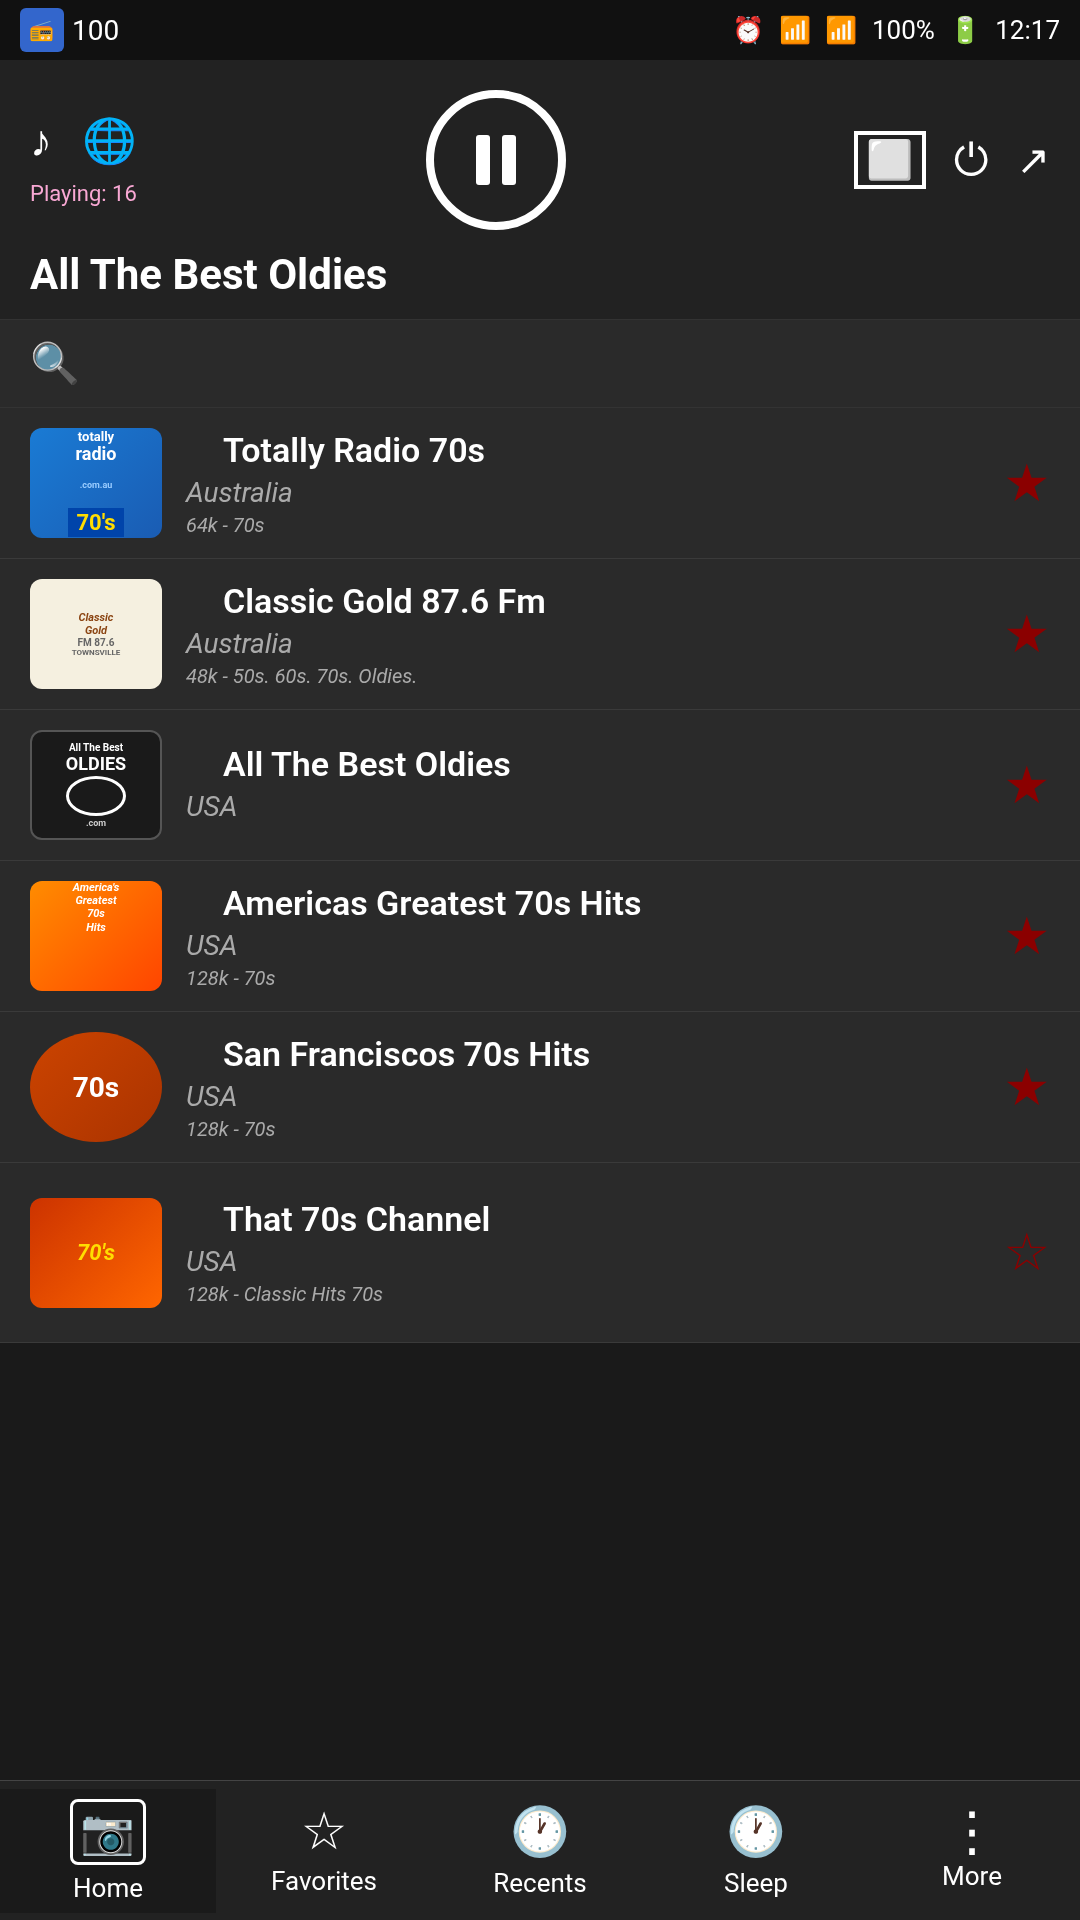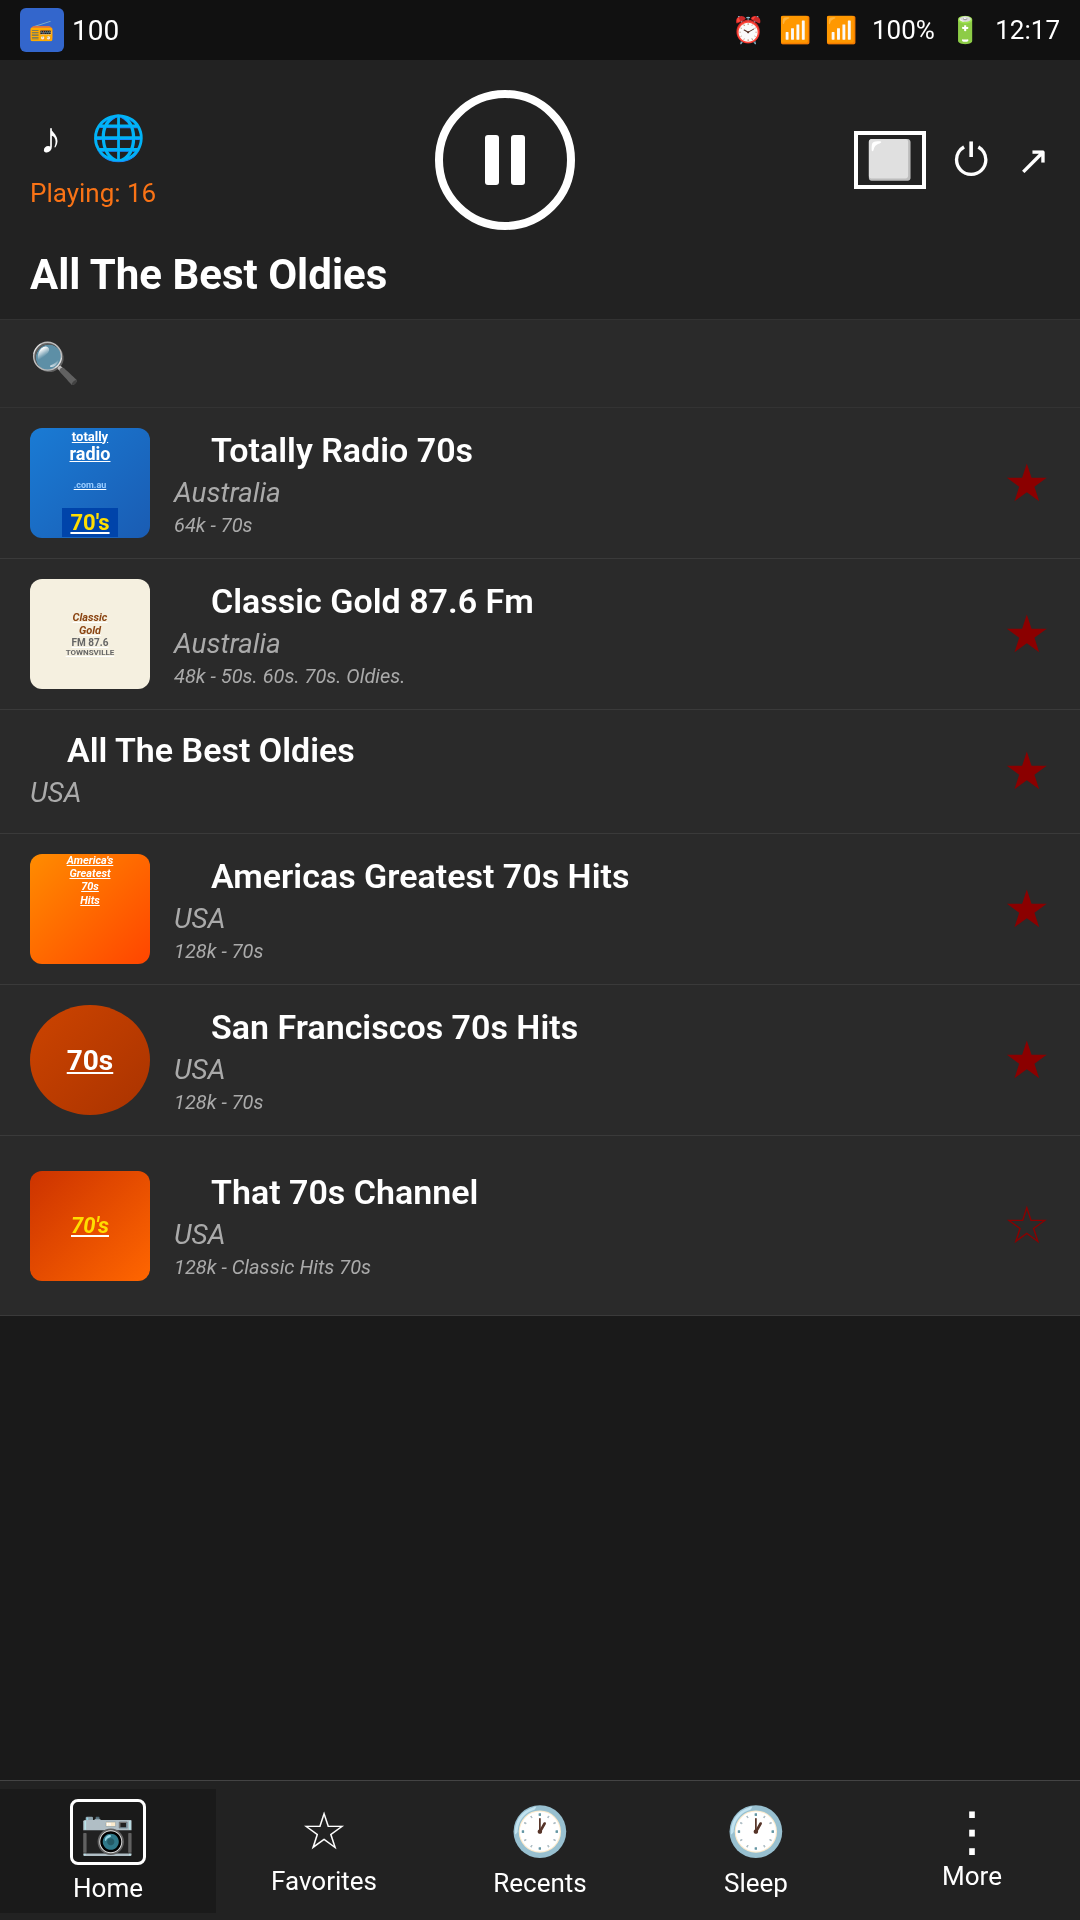--- a/index.html
+++ b/index.html
@@ -66,22 +66,22 @@
       flex-direction: column;
       align-items: center;
       gap: 10px;
     }
     .player-left-icons .icon-row {
       display: flex;
       gap: 30px;
       align-items: center;
     }
     .playing-text {
-      font-size: 26px;
-      color: #f97316;
+      font-size: 22px;
+      color: #f9a8d4;
       margin-top: 4px;
     }
     .pause-btn {
       width: 140px;
       height: 140px;
       border-radius: 50%;
       border: 8px solid #fff;
       background: transparent;
       display: flex;
       align-items: center;
@@ -145,31 +145,30 @@
     }
     .station-item {
       display: flex;
       align-items: center;
       padding: 20px 30px;
       border-bottom: 1px solid #3a3a3a;
       cursor: pointer;
       gap: 24px;
     }
     .station-logo {
-      width: 120px;
+      width: 132px;
       height: 110px;
       border-radius: 12px;
       flex-shrink: 0;
       display: flex;
       align-items: center;
       justify-content: center;
       font-size: 22px;
       font-weight: bold;
       overflow: hidden;
-      text-decoration: underline;
     }
     .station-info {
       flex: 1;
     }
     .station-name {
       font-size: 34px;
       font-weight: 600;
       color: #fff;
       margin-bottom: 6px;
       margin-left: 37px;
@@ -400,20 +399,28 @@
     </div>
     <div class="station-info">
       <div class="station-name">Classic Gold 87.6 Fm</div>
       <div class="station-country">Australia</div>
       <div class="station-details">48k - 50s. 60s. 70s. Oldies.</div>
     </div>
     <span class="station-star star-filled">★</span>
   </div>
 
   <div class="station-item">
+    <div class="station-logo logo-oldies" style="align-items:center; justify-content:center;">
+      <div class="logo-oldies-inner">
+        <div class="logo-oldies-top">All The Best</div>
+        <div class="logo-oldies-main">OLDIES</div>
+        <div style="width:60px; height:40px; border-radius:50%; border:3px solid #fff; margin:2px auto;"></div>
+        <div class="logo-oldies-sub">.com</div>
+      </div>
+    </div>
     <div class="station-info">
       <div class="station-name">All The Best Oldies</div>
       <div class="station-country">USA</div>
     </div>
     <span class="station-star star-filled">★</span>
   </div>
 
   <div class="station-item">
     <div class="station-logo logo-americas" style="align-items:flex-start; justify-content:center;">
       <div class="logo-americas-inner">America's<br>Greatest<br>70s<br>Hits</div>

